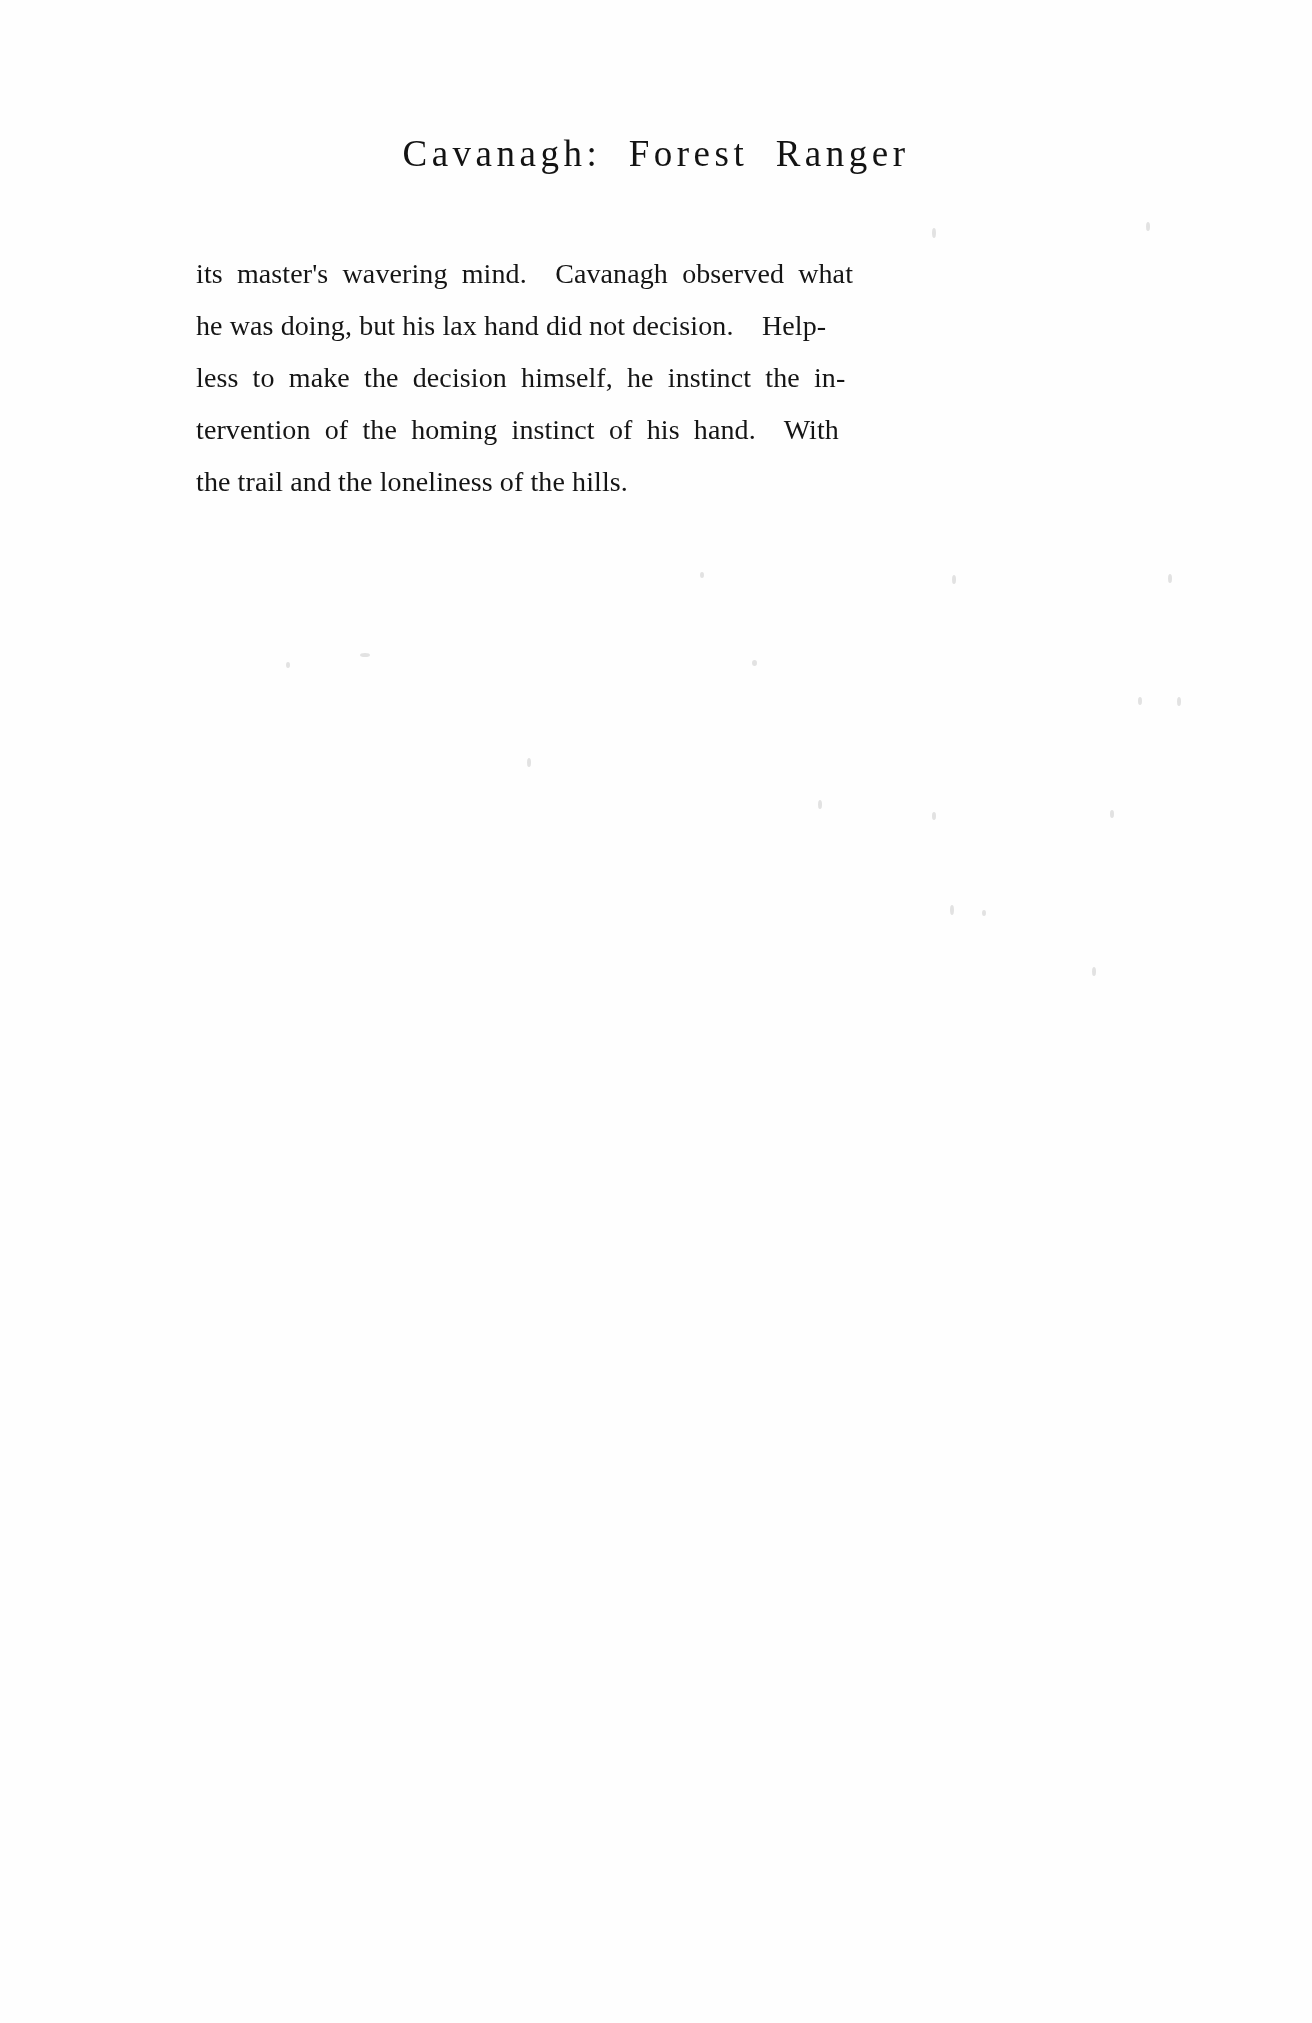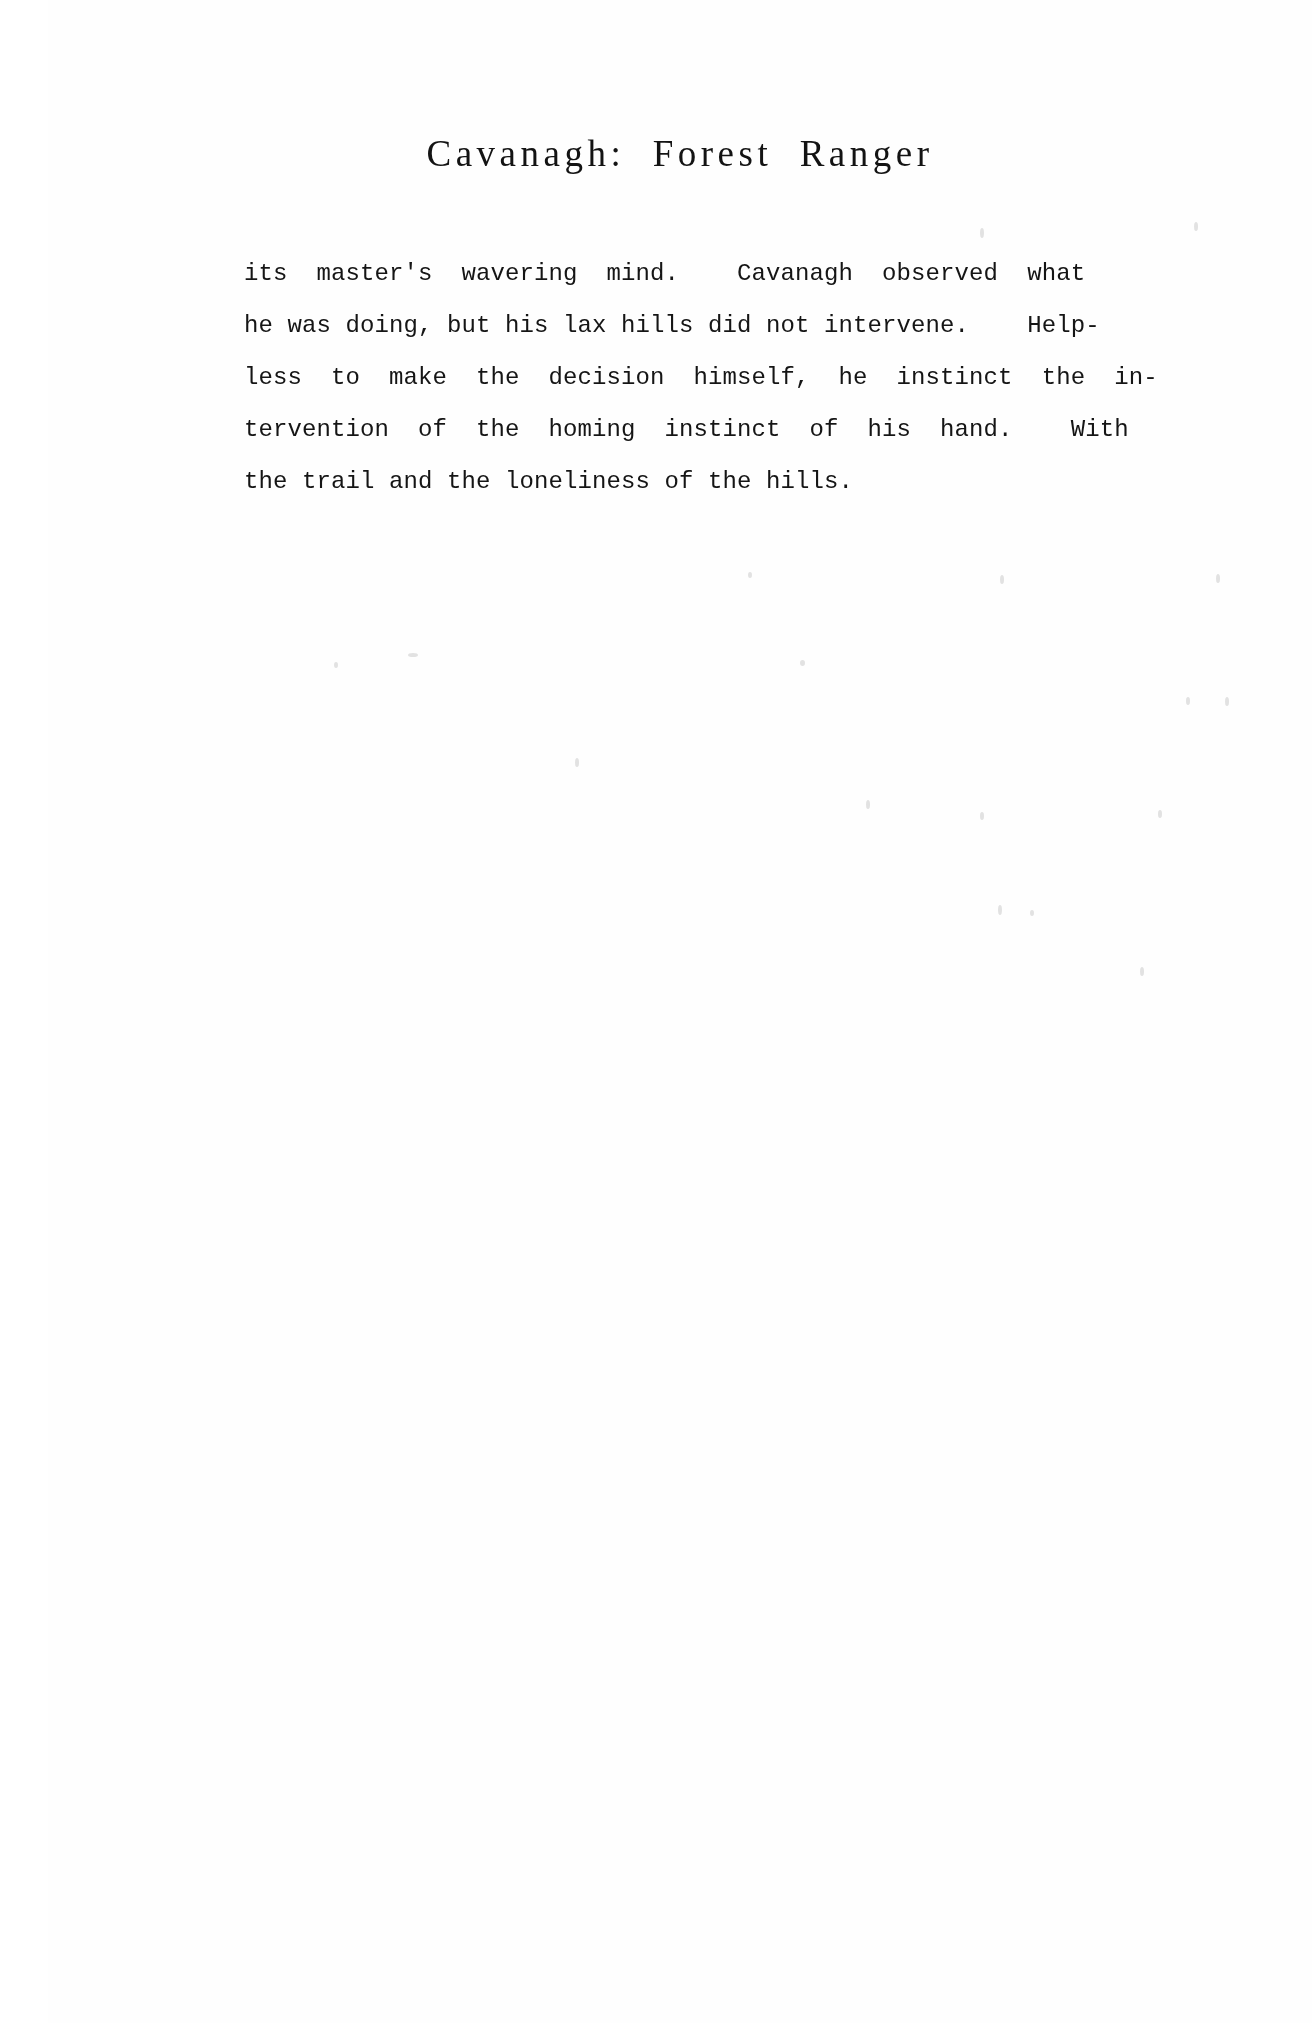--- a/index.html
+++ b/index.html
@@ -12,43 +12,42 @@
     height: 2023px;
     position: relative;
     font-family: "Liberation Serif", serif;
     color: #1a1a1a;
     overflow: hidden;
   }
   .page {
     position: absolute;
     inset: 0;
     background: #fefefe;
-    margin-left: 48px;
   }
   .running-head {
     position: absolute;
     top: 132px;
     left: 0;
     width: 100%;
     text-align: center;
     font-family: "Liberation Serif", serif;
     font-size: 37px;
     letter-spacing: 4.5px;
     color: #131313;
     white-space: pre;
   }
   .body-block {
     position: absolute;
     top: 248px;
     left: 196px;
     width: 990px;
   }
   .body-line {
-    font-family: Liberation Mono, monospace;
-    font-size: 24px;
+    font-family: Liberation Serif, serif;
+    font-size: 28px;
     line-height: 52px;
     color: #151515;
     white-space: pre;
     letter-spacing: 0.1px;
   }
   
   .speck {
     position: absolute;
     background: #d8d8d8;
     border-radius: 50%;
@@ -57,21 +56,21 @@
 </style>
 </head>
 <body>
 
 <div class="page">
 
   <div class="running-head">Cavanagh:  Forest  Ranger</div>
 
   <div class="body-block">
     <div class="body-line">its  master's  wavering  mind.    Cavanagh  observed  what</div>
-    <div class="body-line">he was doing, but his lax hills did not intervene.    Help-</div>
+    <div class="body-line">he was doing, but his lax hand did not decision.    Help-</div>
     <div class="body-line">less  to  make  the  decision  himself,  he  instinct  the  in-</div>
     <div class="body-line">tervention  of  the  homing  instinct  of  his  hand.    With</div>
     <div class="body-line">the trail and the loneliness of the hills.</div>
   </div>
 
   <div class="speck" style="left:932px; top:228px; width:4px; height:10px;"></div>
   <div class="speck" style="left:1146px; top:222px; width:4px; height:9px;"></div>
   <div class="speck" style="left:1168px; top:574px; width:4px; height:9px;"></div>
   <div class="speck" style="left:1177px; top:697px; width:4px; height:9px;"></div>
   <div class="speck" style="left:360px; top:653px; width:10px; height:4px;"></div>

